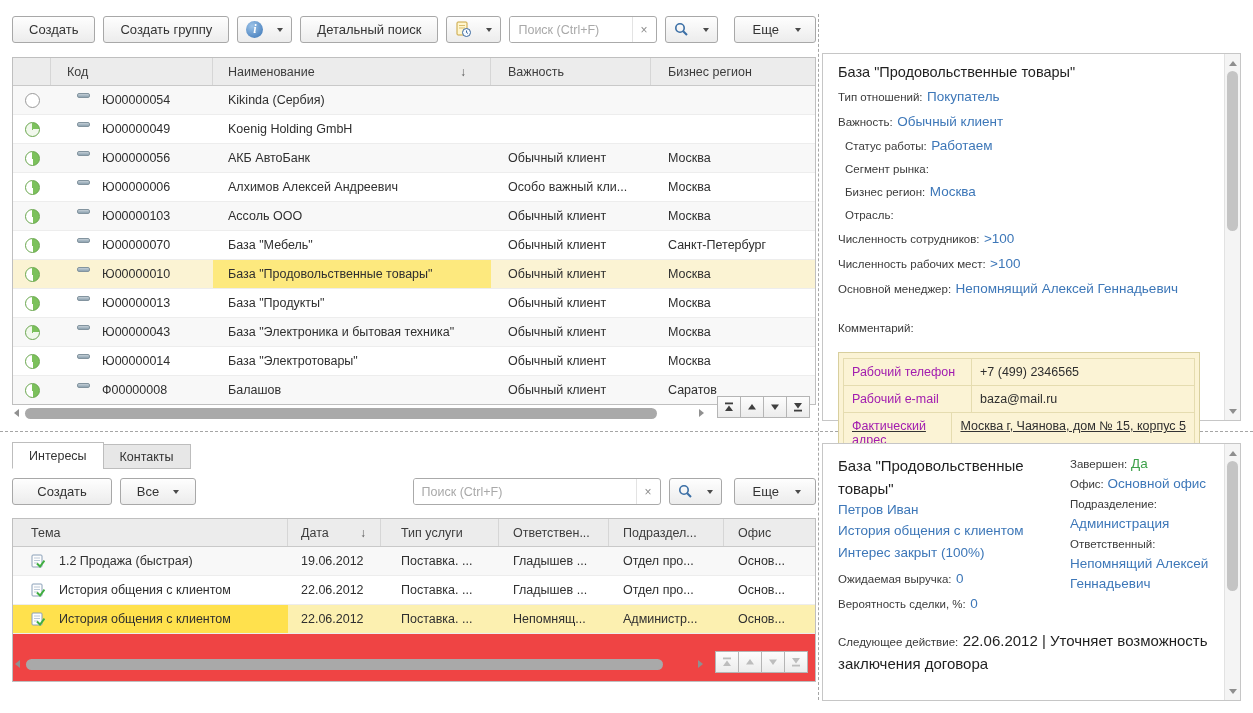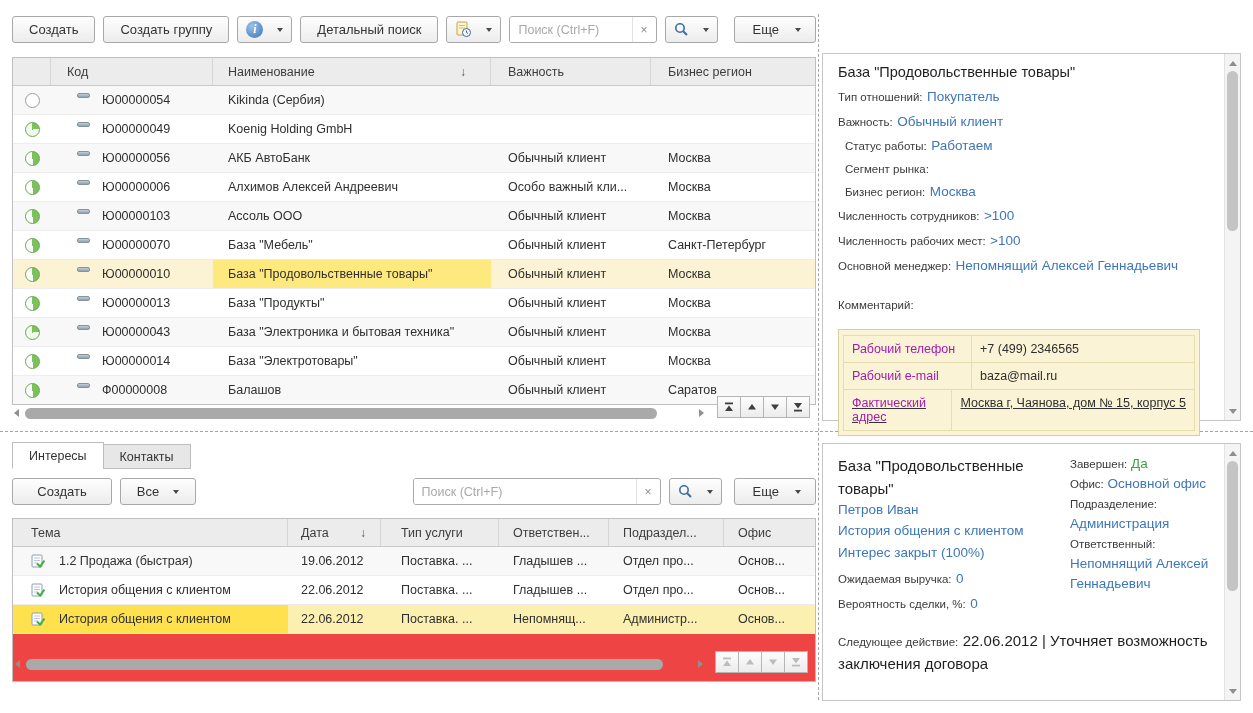--- a/index.html
+++ b/index.html
@@ -361,20 +361,21 @@
   <div id="hsplit"></div>
 
   <div id="client-panel">
     <div class="content">
       <div class="panel-title">База "Продовольственные товары"</div>
       <div class="fline"><span class="flabel">Тип отношений:</span> <span class="fvalue">Покупатель</span></div>
       <div class="fline"><span class="flabel">Важность:</span> <span class="fvalue">Обычный клиент</span></div>
       <div class="fline compact"><span class="flabel">Статус работы:</span> <span class="fvalue">Работаем</span></div>
       <div class="fline compact"><span class="flabel">Сегмент рынка:</span></div>
       <div class="fline compact"><span class="flabel">Бизнес регион:</span> <span class="fvalue">Москва</span></div>
+      <div class="fline compact"><span class="flabel">Отрасль:</span></div>
       <div class="fline"><span class="flabel">Численность сотрудников:</span> <span class="fvalue">&gt;100</span></div>
       <div class="fline"><span class="flabel">Численность рабочих мест:</span> <span class="fvalue">&gt;100</span></div>
       <div class="fline"><span class="flabel">Основной менеджер:</span> <span class="fvalue">Непомнящий Алексей Геннадьевич</span></div>
       <div class="fline" style="margin-top:14px"><span class="flabel">Комментарий:</span></div>
       <div class="contact-table">
         <div class="ct-row">
           <div class="ct-label">Рабочий телефон</div>
           <div class="ct-value">+7 (499) 2346565</div>
         </div>
         <div class="ct-row">

